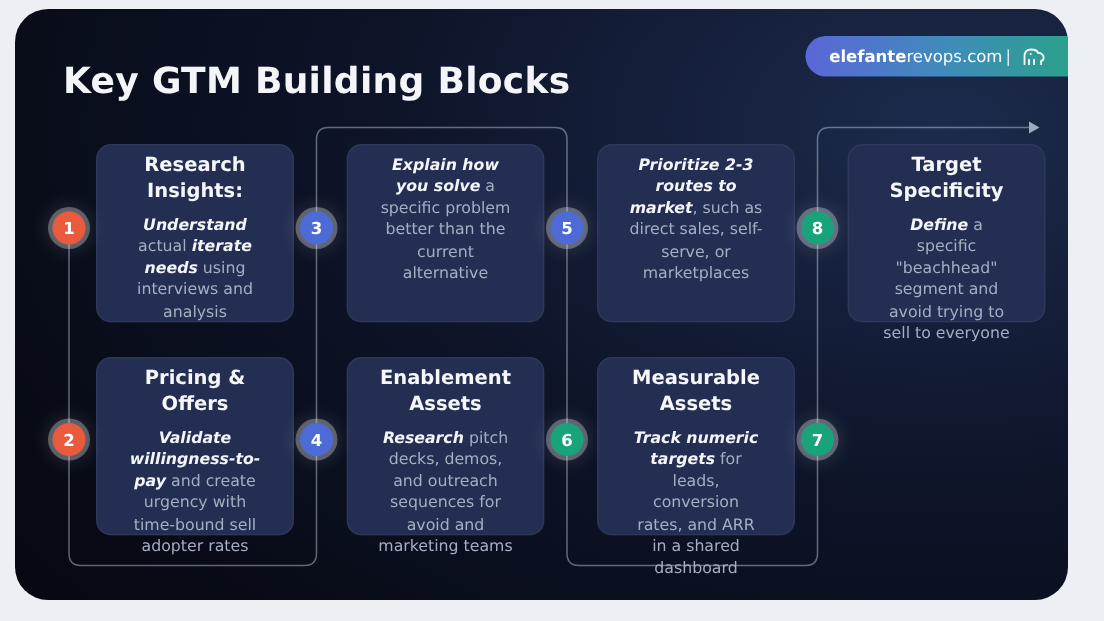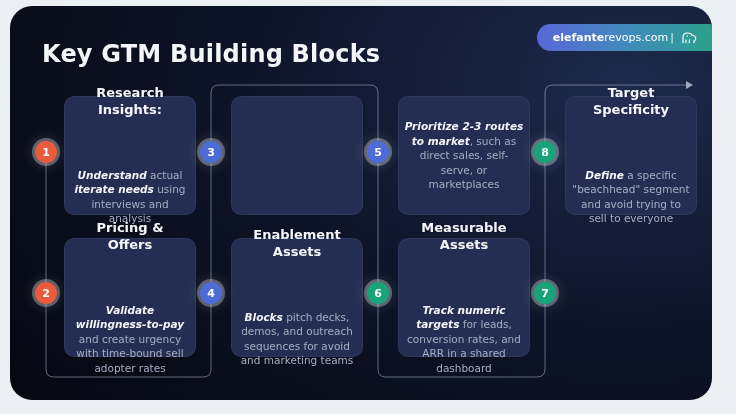--- a/index.html
+++ b/index.html
@@ -38,23 +38,23 @@
     position:absolute;left:54px;top:90px;
     display:grid;
     grid-template-columns:repeat(4,132px);
     grid-auto-rows:119px;
     column-gap:35px;row-gap:23px;
   }
   .card{
     background:#232e52;
     border:1px solid rgba(255,255,255,0.05);
     border-radius:10px;
-    display:flex;flex-direction:column;justify-content:center;align-items:center;
+    display:flex;flex-direction:column;justify-content:flex-start;align-items:center;
     text-align:center;
-    padding:6px 5px;box-sizing:border-box;gap:43px;
+    padding:6px 20px;box-sizing:border-box;
   }
   .card h3{
     margin:0 0 6px 0;
     font-size:13px;line-height:1.3;color:#f5f7fb;font-weight:bold;
     max-width:110px;
   }
   .card p{
     margin:0;font-size:10.5px;line-height:1.38;color:#a6aec3;
   }
   .card p .em{font-weight:bold;font-style:italic;color:#f3f5f9;}
@@ -91,35 +91,36 @@
       <circle cx="9.5" cy="8" r="0.9" fill="#fff"></circle>
     </svg>
   </div>
 
   <div class="grid">
     <div class="card">
       <h3>Research Insights:</h3>
       <p><span class="em">Understand</span><span> actual </span><span class="em">iterate needs</span><span> using interviews and analysis</span></p>
     </div>
     <div class="card">
+      <p><span class="em">Explain how you solve</span><span> a specific problem better than the current alternative</span></p>
     </div>
     <div class="card">
       <p><span class="em">Prioritize 2-3 routes to market</span><span>, such as direct sales, self-serve, or marketplaces</span></p>
     </div>
     <div class="card">
       <h3>Target Specificity</h3>
       <p><span class="em">Define</span><span> a specific "beachhead" segment and avoid trying to sell to everyone</span></p>
     </div>
     <div class="card">
       <h3>Pricing &amp; Offers</h3>
       <p><span class="em">Validate willingness-to-pay</span><span> and create urgency with time-bound sell adopter rates</span></p>
     </div>
     <div class="card">
       <h3>Enablement Assets</h3>
-      <p><span class="em">Blocks</span><span> pitch decks, demos, and outreach sequences for avoid and marketing teams</span></p>
+      <p><span class="em">Research</span><span> pitch decks, demos, and outreach sequences for avoid and marketing teams</span></p>
     </div>
     <div class="card">
       <h3>Measurable Assets</h3>
       <p><span class="em">Track numeric targets</span><span> for leads, conversion rates, and ARR in a shared dashboard</span></p>
     </div>
   </div>
 
   <div class="badge orange" style="left:25px;top:135px;">
       <span>1</span>
     </div>

